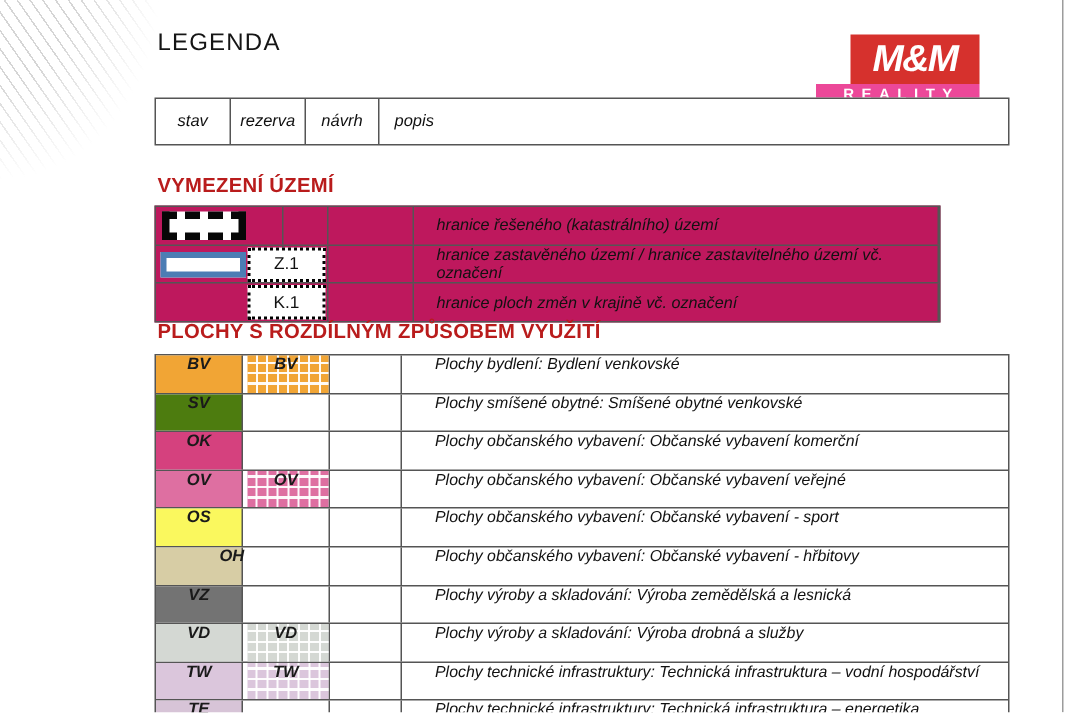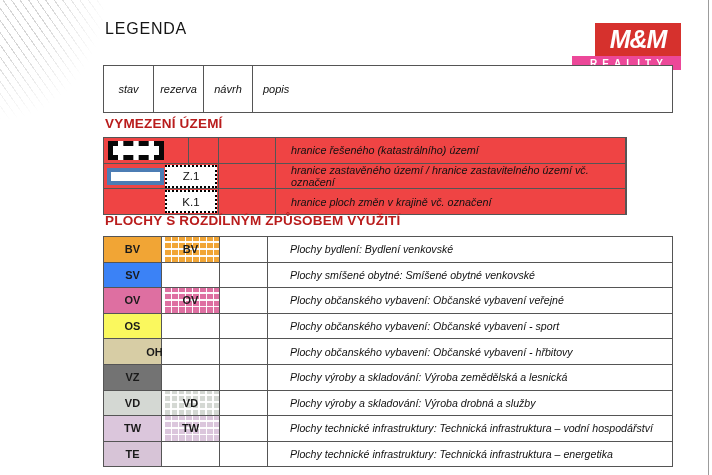--- a/index.html
+++ b/index.html
@@ -11,50 +11,50 @@
   .deco{
     position:absolute; left:-28px; top:-38px; width:150px; height:190px;
     background:repeating-linear-gradient(55deg,#c7c7c7 0 1px,transparent 1px 7px);
     -webkit-mask-image:radial-gradient(150px 180px at 18% 15%,#000 35%,transparent 72%);
     mask-image:radial-gradient(150px 180px at 18% 15%,#000 35%,transparent 72%);
     opacity:.75;
   }
   .page-line{position:absolute; left:708px; top:0; width:1px; height:475px; background:#9c9c9c;}
   .title{position:absolute; left:105px; top:20px; font-size:16px; letter-spacing:.8px; color:#151515;}
   
-  .logo{position:absolute; left:572px; top:23px; width:110px; height:47px;}
+  .logo{position:absolute; left:544px; top:23px; width:110px; height:47px;}
   .logo-red{position:absolute; left:23px; top:0; width:86px; height:33px; display:flex;align-items:center;justify-content:center;
     font-weight:bold; font-style:italic; font-size:25px; color:#fff; letter-spacing:-1px;}
   .logo-blue{position:absolute; left:0; top:33px; width:109px; height:14px; display:flex;align-items:center;justify-content:center;
     font-weight:bold; font-size:10px; color:#fff; letter-spacing:5px; text-indent:5px;}
   
-  .htable{position:absolute; left:103px; top:65px; width:570px; height:48px; border:1px solid #555;
+  .htable{position:absolute; left:103px; top:65px; width:570px; height:32px; border:1px solid #555;
     display:grid; grid-template-columns:50px 50px 49px 1fr; box-sizing:border-box; background:#fff;}
   .htable .hcell{border-right:1px solid #555; display:flex; align-items:center; justify-content:center;
     font-style:italic; font-size:11px;}
   .htable .hcell:last-child{border-right:none; justify-content:flex-start; padding-left:10px;}
   
   .sect{position:absolute; left:105px; font-size:13.5px; font-weight:bold; color:#b91c1c; letter-spacing:.2px;}
   .sect1{top:116px;} .sect2{top:213px;}
   
-  .btable{position:absolute; left:103px; top:137px; width:524px; border:1px solid #555; background:#ef4444; box-sizing:border-box;}
+  .btable{position:absolute; left:103px; top:137px; width:524px; border:1px solid #555; background:#be185d; box-sizing:border-box;}
   .brow{position:relative; display:grid; grid-template-columns:85px 30px 57px 1fr; height:24.7px; border-bottom:1px solid #555;}
   .brow:last-child{border-bottom:none;}
   .brow .bcell{border-right:1px solid #555;}
   .brow .bcell:last-child{border-right:none;}
   .bpopis{display:flex; align-items:center; padding-left:15px; font-style:italic; font-size:10.8px;}
   .sym-dashdot{position:absolute; left:4px; top:3px; width:46px; height:9px; border:5px dashed #070707; background:#fff;}
   .sym-bluerect{position:absolute; left:3px; top:4px; width:49px; height:9px; border:4px solid #4c7db4; background:#fff;}
   .dotted-box{position:absolute; left:61px; top:1px; width:48px; height:19px; border:2px dotted #000; background:#fff;
     display:flex; align-items:center; justify-content:center; font-weight:normal; font-size:11.5px; color:#111;}
   
   .ztable{position:absolute; left:103px; top:236px; width:570px; border:1px solid #555; background:#fff; box-sizing:border-box;}
   .zrow{display:grid; grid-template-columns:58px 58px 48px 1fr; height:24.6px; border-bottom:1px solid #555;}
   .zrow:last-child{border-bottom:none;}
-  .zrow .zcell{border-right:1px solid #555; position:relative; display:flex; align-items:center; justify-content:center;}
+  .zrow .zcell{border-right:1px solid #555; position:relative; display:flex; align-items:flex-start; justify-content:center;font-style:italic;}
   .zrow .zcell:last-child{border-right:none; justify-content:flex-start;}
   .code{font-weight:bold; font-size:11px; color:#1a1a1a; position:relative;}
   .navrh-fill{position:absolute; top:0; bottom:0; left:3px; right:0;
     background-color:var(--c);
     background-image:
       repeating-linear-gradient(90deg,transparent 0 5.5px,rgba(255,255,255,.95) 5.5px 7px),
       repeating-linear-gradient(0deg,transparent 0 5.5px,rgba(255,255,255,.95) 5.5px 7px);}
   .zpopis{padding-left:22px; font-style:italic; font-size:10.6px; color:#111;}
 </style>
 </head>
@@ -116,29 +116,40 @@
       <span class="code">BV</span>
     </div>
     <div class="zcell">
       <div class="navrh-fill" style="--c: #F1A535;"></div>
       <span class="code">BV</span>
     </div>
     <div class="zcell"></div>
     <div class="zcell zpopis">Plochy bydlení: Bydlení venkovské</div>
   </div>
       <div class="zrow">
-    <div class="zcell" style="background: #3b82f6;">
+    <div class="zcell" style="background: #4d7c0f;">
       <span class="code">SV</span>
     </div>
     <div class="zcell">
 
       <span class="code"></span>
     </div>
     <div class="zcell"></div>
     <div class="zcell zpopis">Plochy smíšené obytné: Smíšené obytné venkovské</div>
+  </div>
+      <div class="zrow">
+    <div class="zcell" style="background: rgb(213, 65, 126);">
+      <span class="code">OK</span>
+    </div>
+    <div class="zcell">
+
+      <span class="code"></span>
+    </div>
+    <div class="zcell"></div>
+    <div class="zcell zpopis">Plochy občanského vybavení: Občanské vybavení komerční</div>
   </div>
       <div class="zrow">
     <div class="zcell" style="background: rgb(222, 111, 161);">
       <span class="code">OV</span>
     </div>
     <div class="zcell">
       <div class="navrh-fill" style="--c: #DE6FA1;"></div>
       <span class="code">OV</span>
     </div>
     <div class="zcell"></div>

